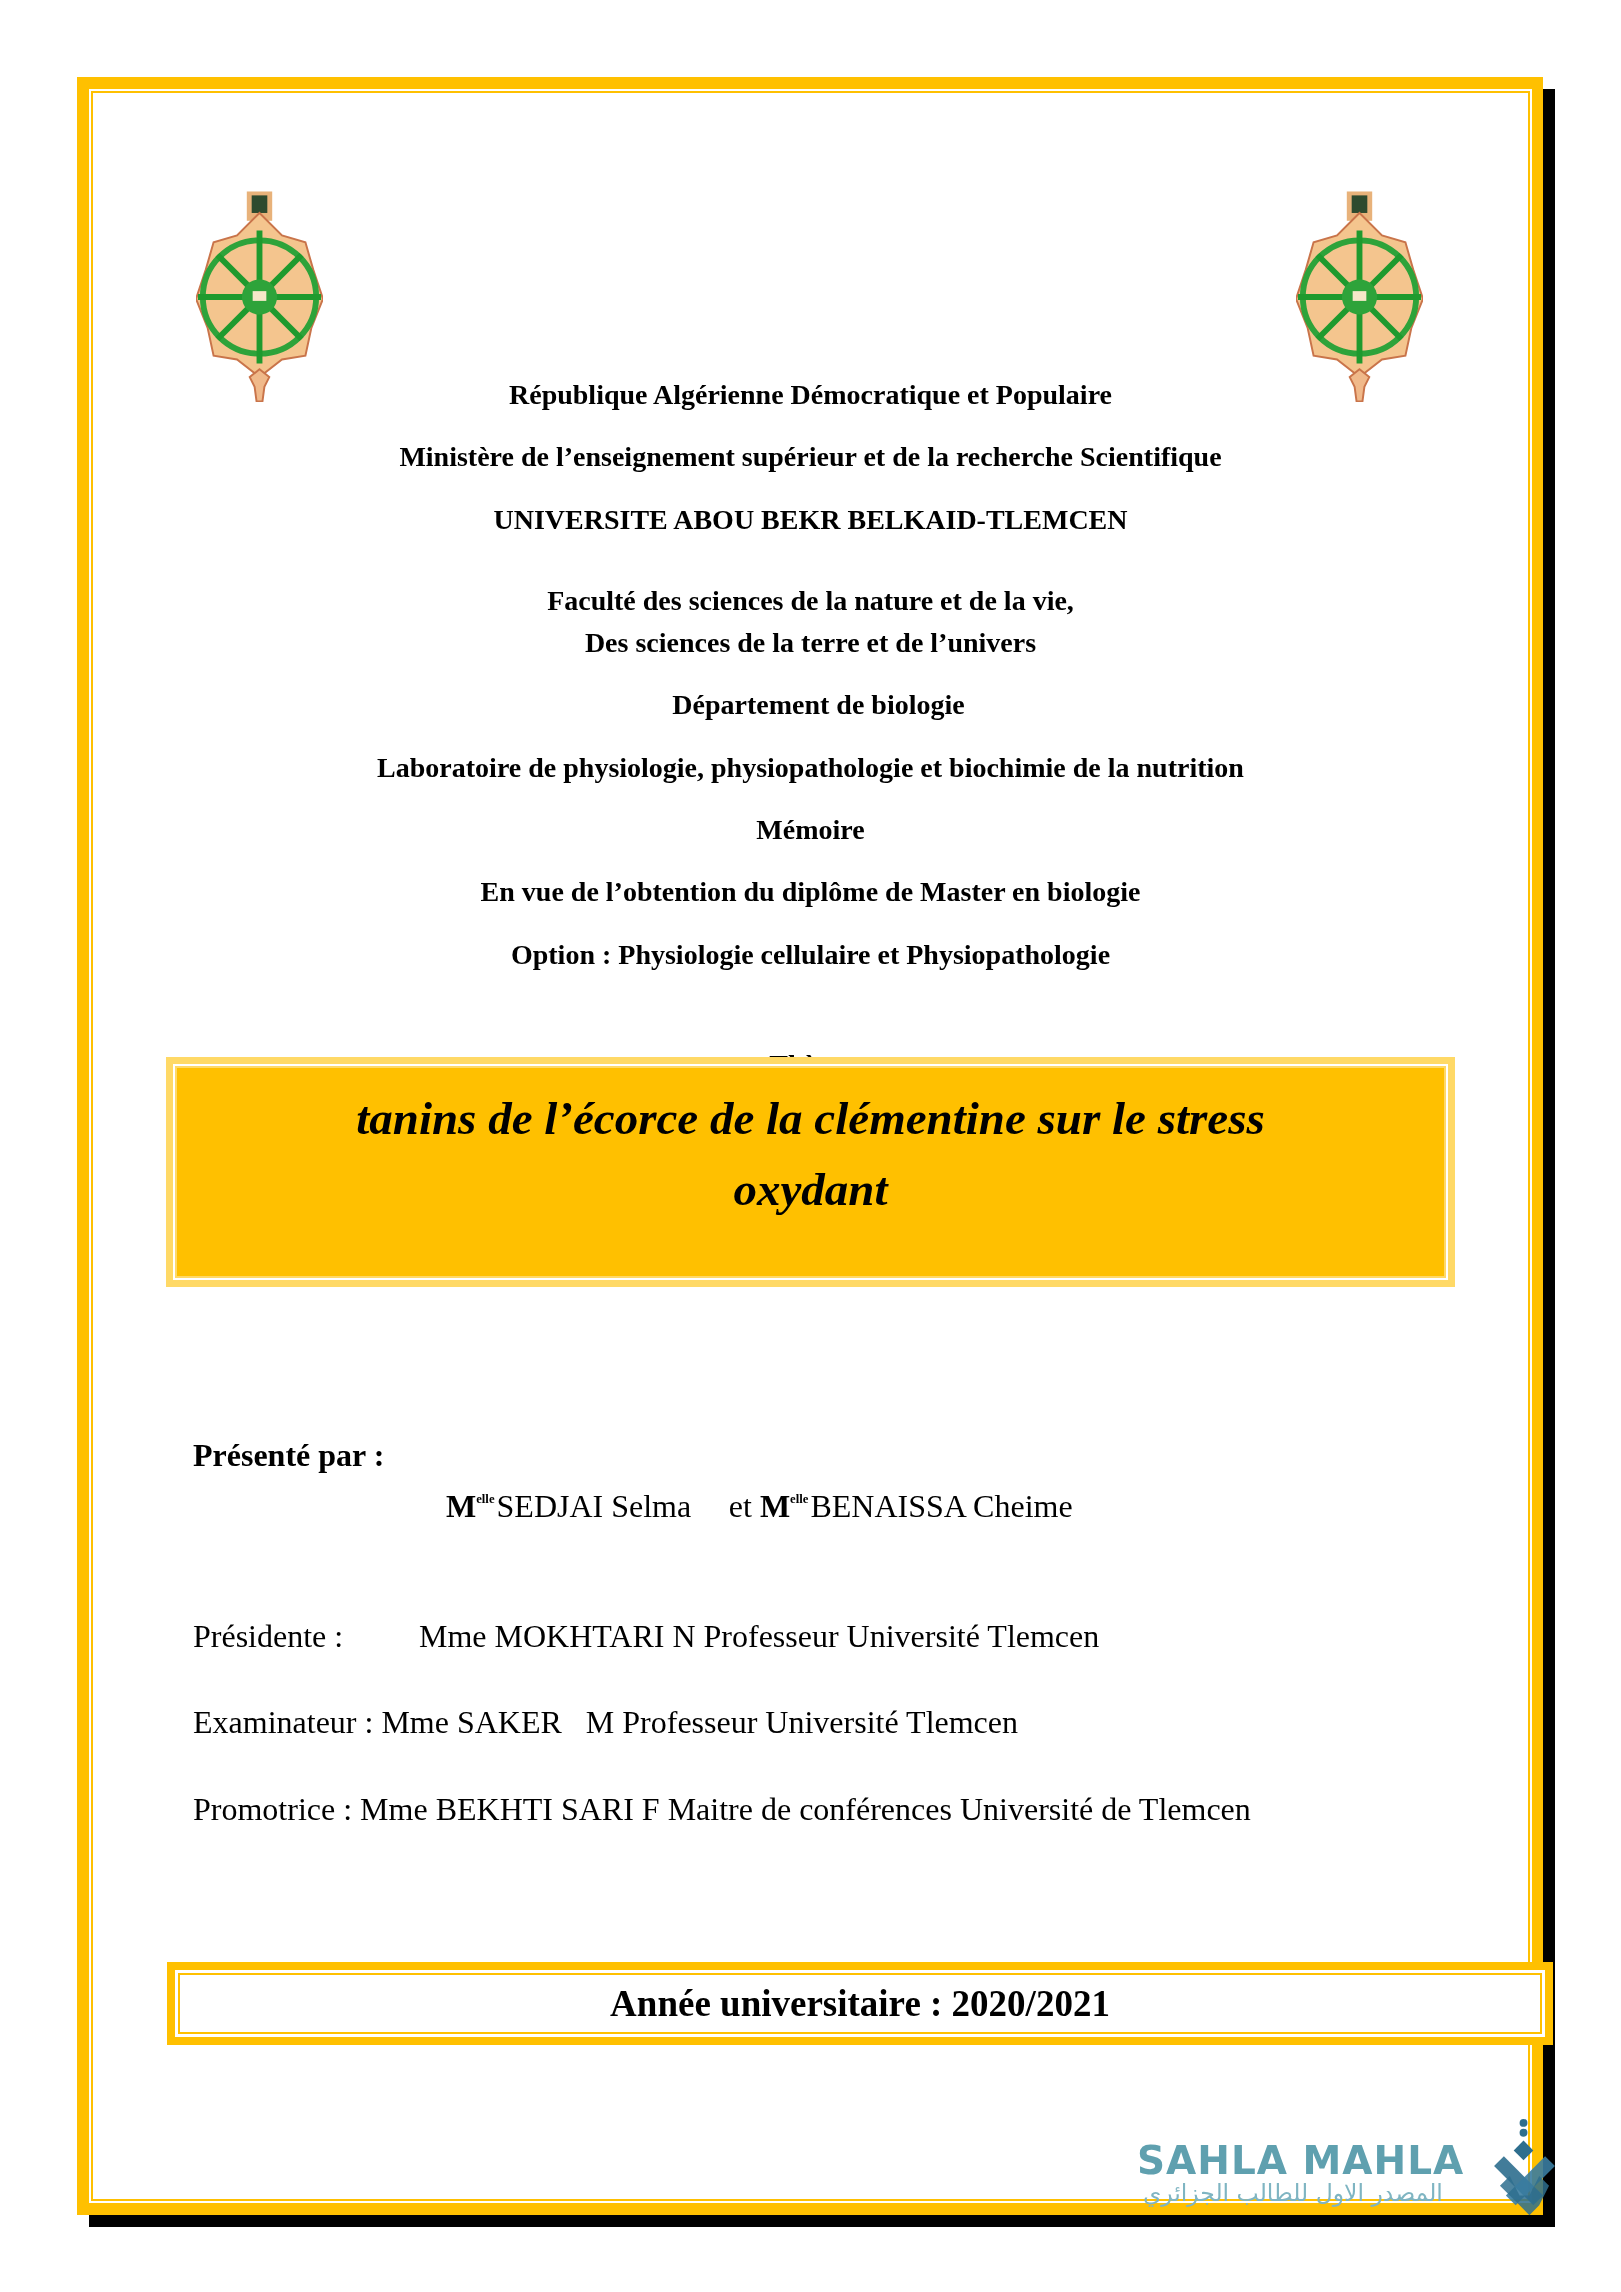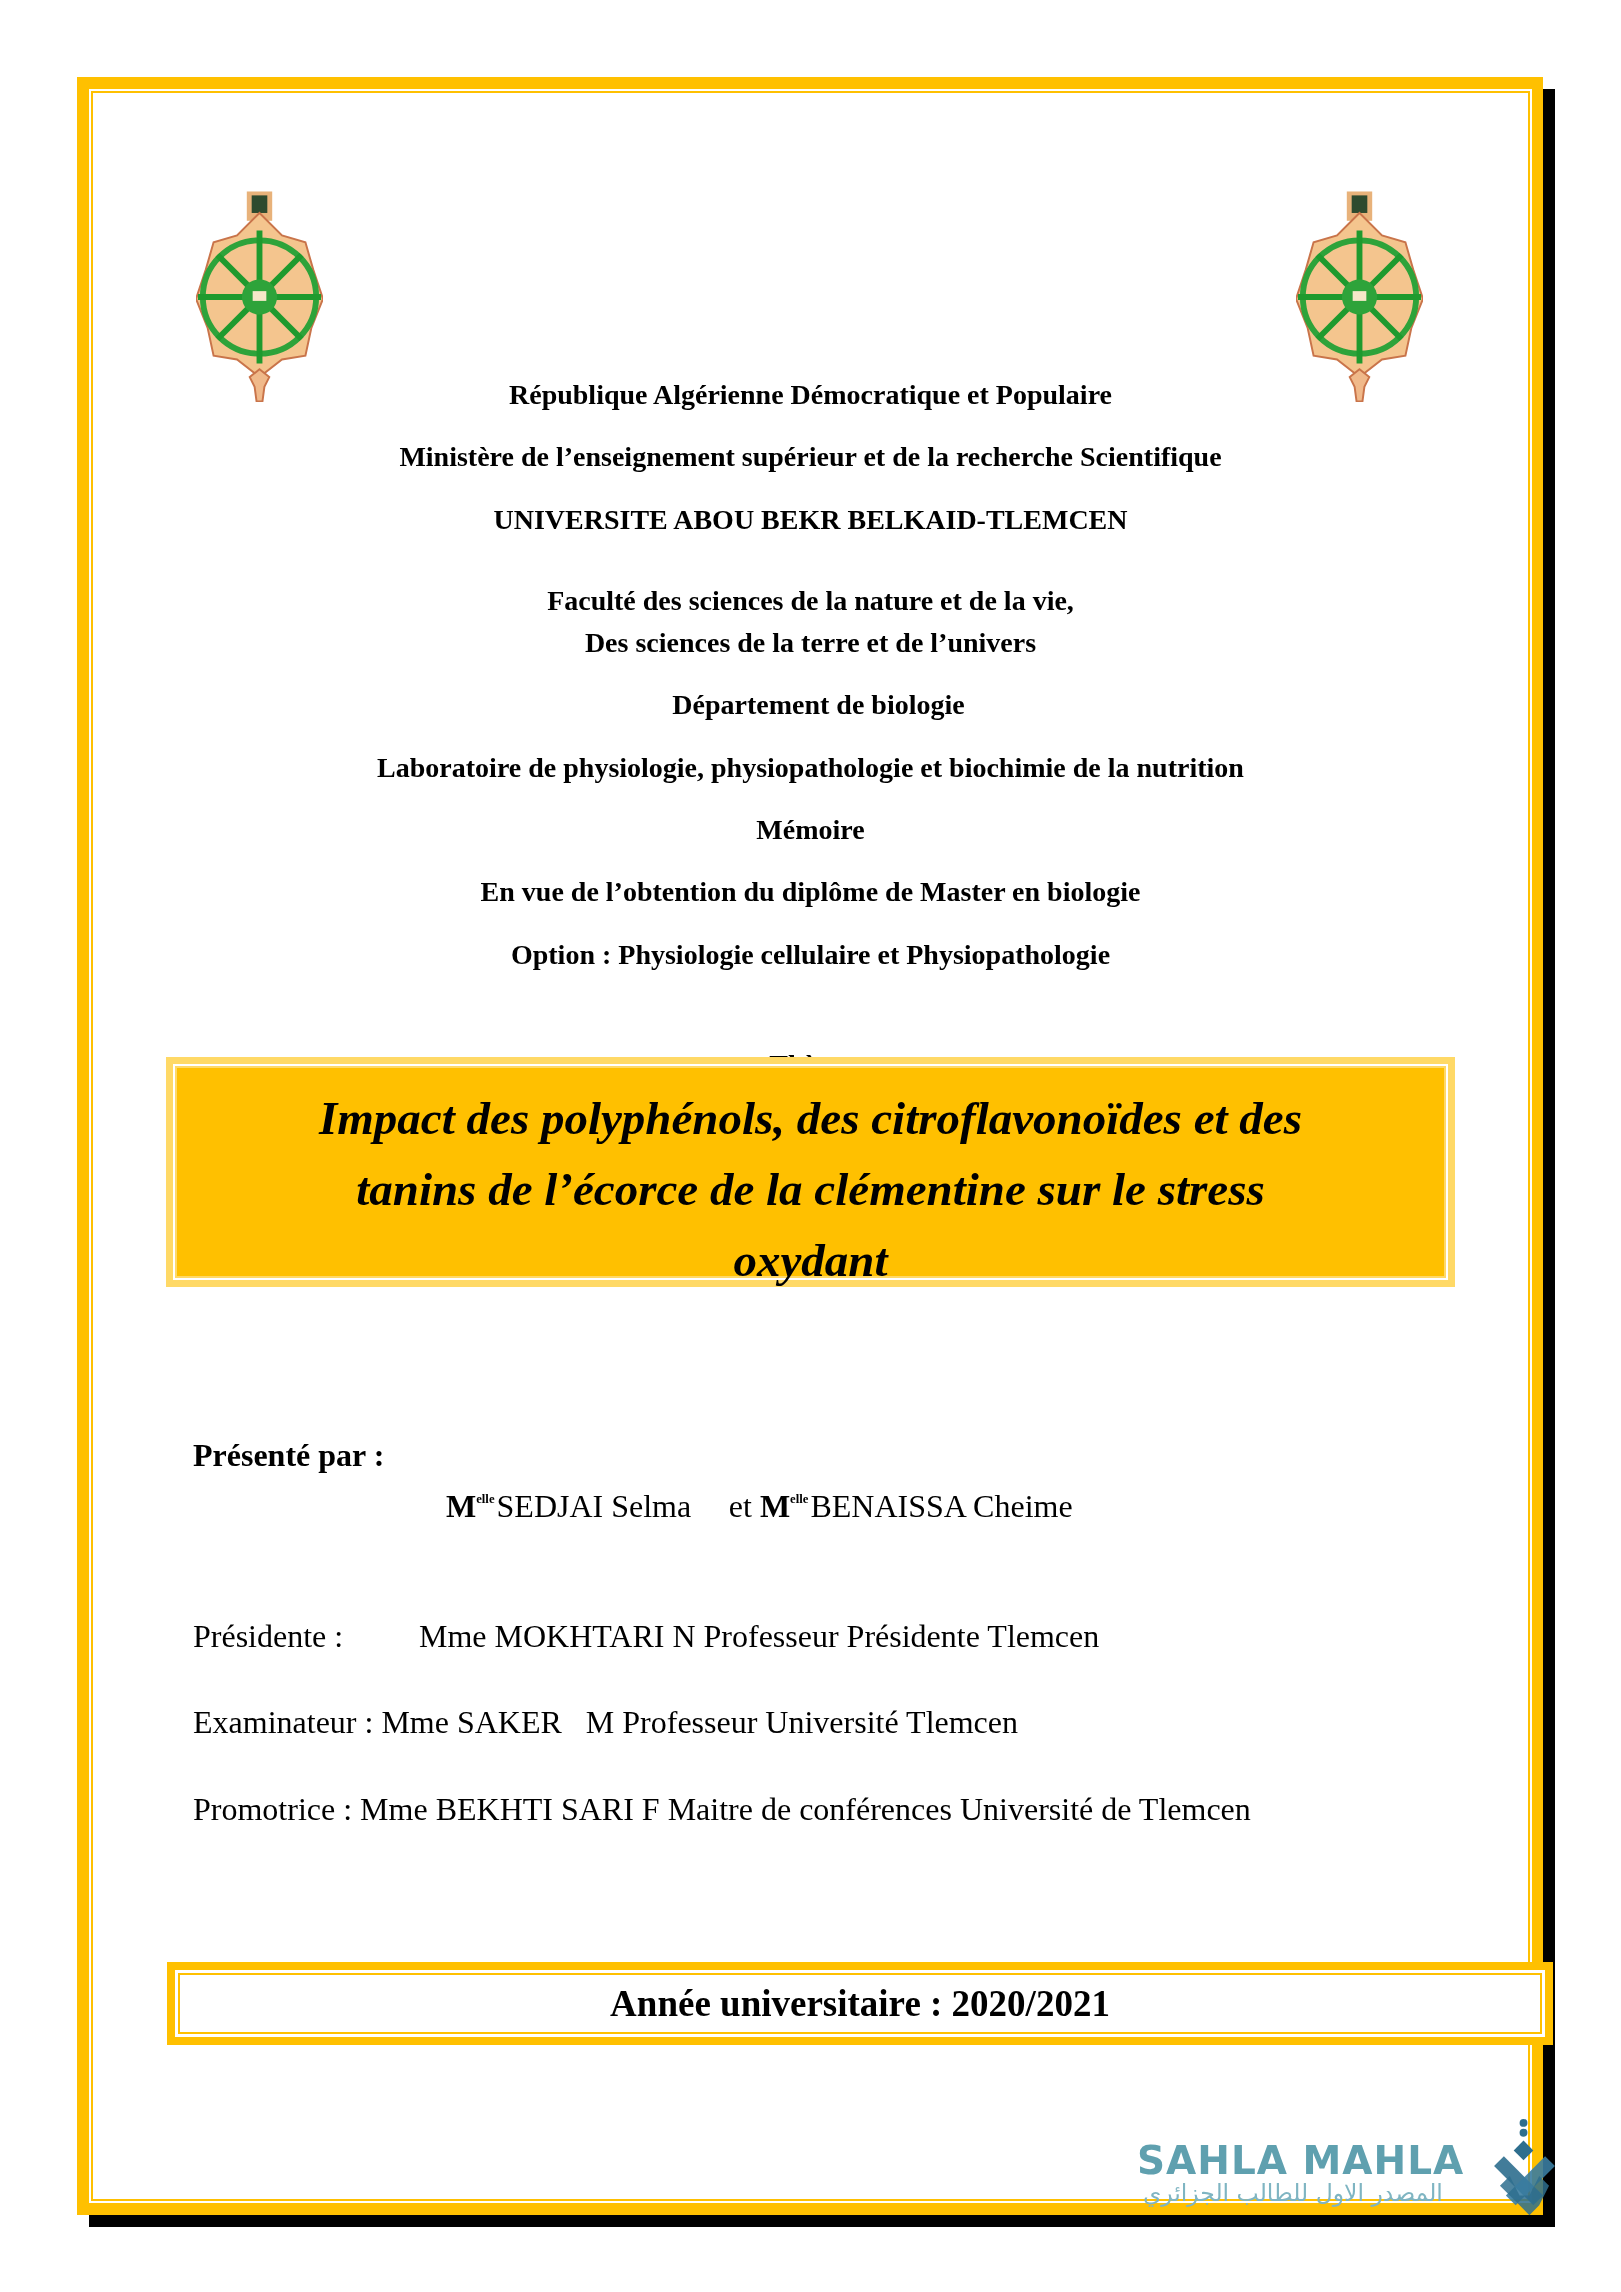--- a/index.html
+++ b/index.html
@@ -90,36 +90,35 @@
 <div class="hdr-line" style="top:750px;">Laboratoire de physiologie, physiopathologie et biochimie de la nutrition</div>
 <div class="hdr-line" style="top:812px;">Mémoire</div>
 <div class="hdr-line" style="top:874px;">En vue de l’obtention du diplôme de Master en biologie</div>
 <div class="hdr-line" style="top:937px;">Option : Physiologie cellulaire et Physiopathologie</div>
 <div class="hdr-line" style="top:999px;margin-top:48px;">Thème</div>
 
 <div class="theme-box">
   <div class="white-line"></div>
   <div class="fill"></div>
   <div class="theme-title">
-    <div>Impact des polyphénols, des citroflavonoïdes et des</div>
     <div>tanins de l’écorce de la clémentine sur le stress</div>
     <div>oxydant</div>
   </div>
 </div>
 
 <div class="presented-label">Présenté par :</div>
 <div class="students">
   <span class="m">M</span><span class="sup">elle</span><span>SEDJAI Selma</span>
   <span style="display:inline-block;width:21.6px;"></span>
   <span>et</span>
   <span class="m">M</span><span class="sup">elle</span><span>BENAISSA Cheime</span>
 </div>
 
 <div class="jury" style="top:1617px;">
-  <span class="role" style="width:226px;">Présidente :</span><span>Mme MOKHTARI N Professeur Présidente Tlemcen</span>
+  <span class="role" style="width:226px;">Présidente :</span><span>Mme MOKHTARI N Professeur Université Tlemcen</span>
 </div>
 <div class="jury" style="top:1703px;">
   <span class="role">Examinateur :</span> <span style="white-space:pre;">Mme SAKER   M Professeur Université Tlemcen</span>
 </div>
 <div class="jury" style="top:1790px;">
   <span class="role">Promotrice :</span> <span>Mme BEKHTI SARI F Maitre de conférences Université de Tlemcen</span>
 </div>
 
 <div class="year-box">
   <div class="gap"></div>

